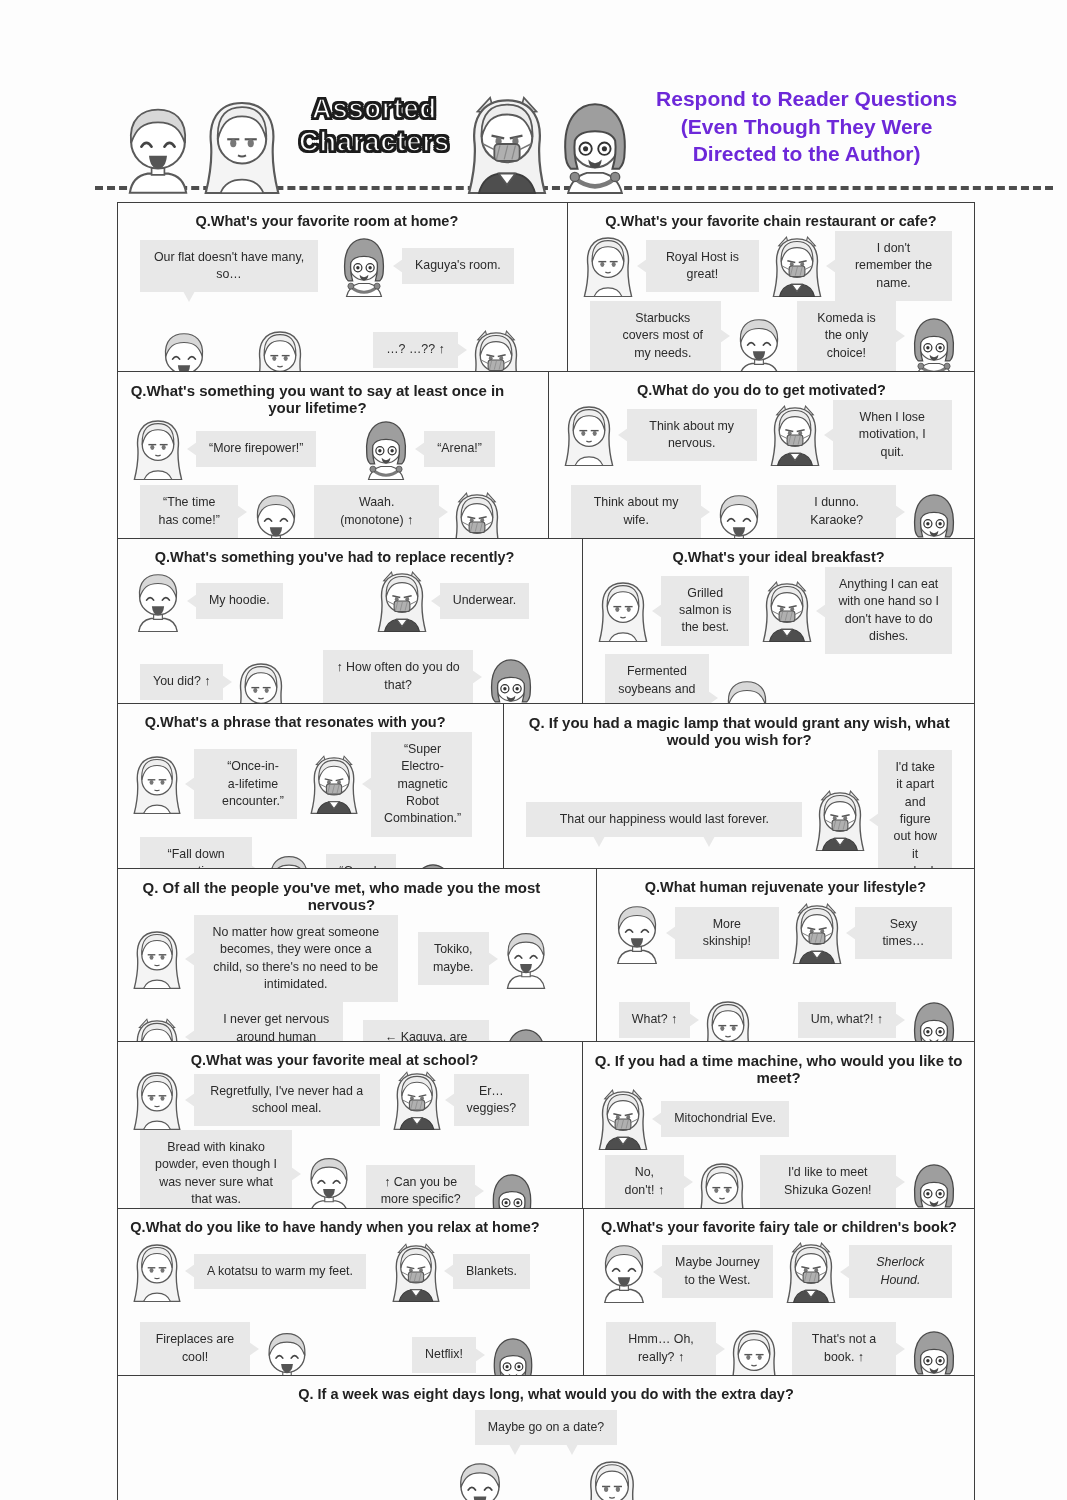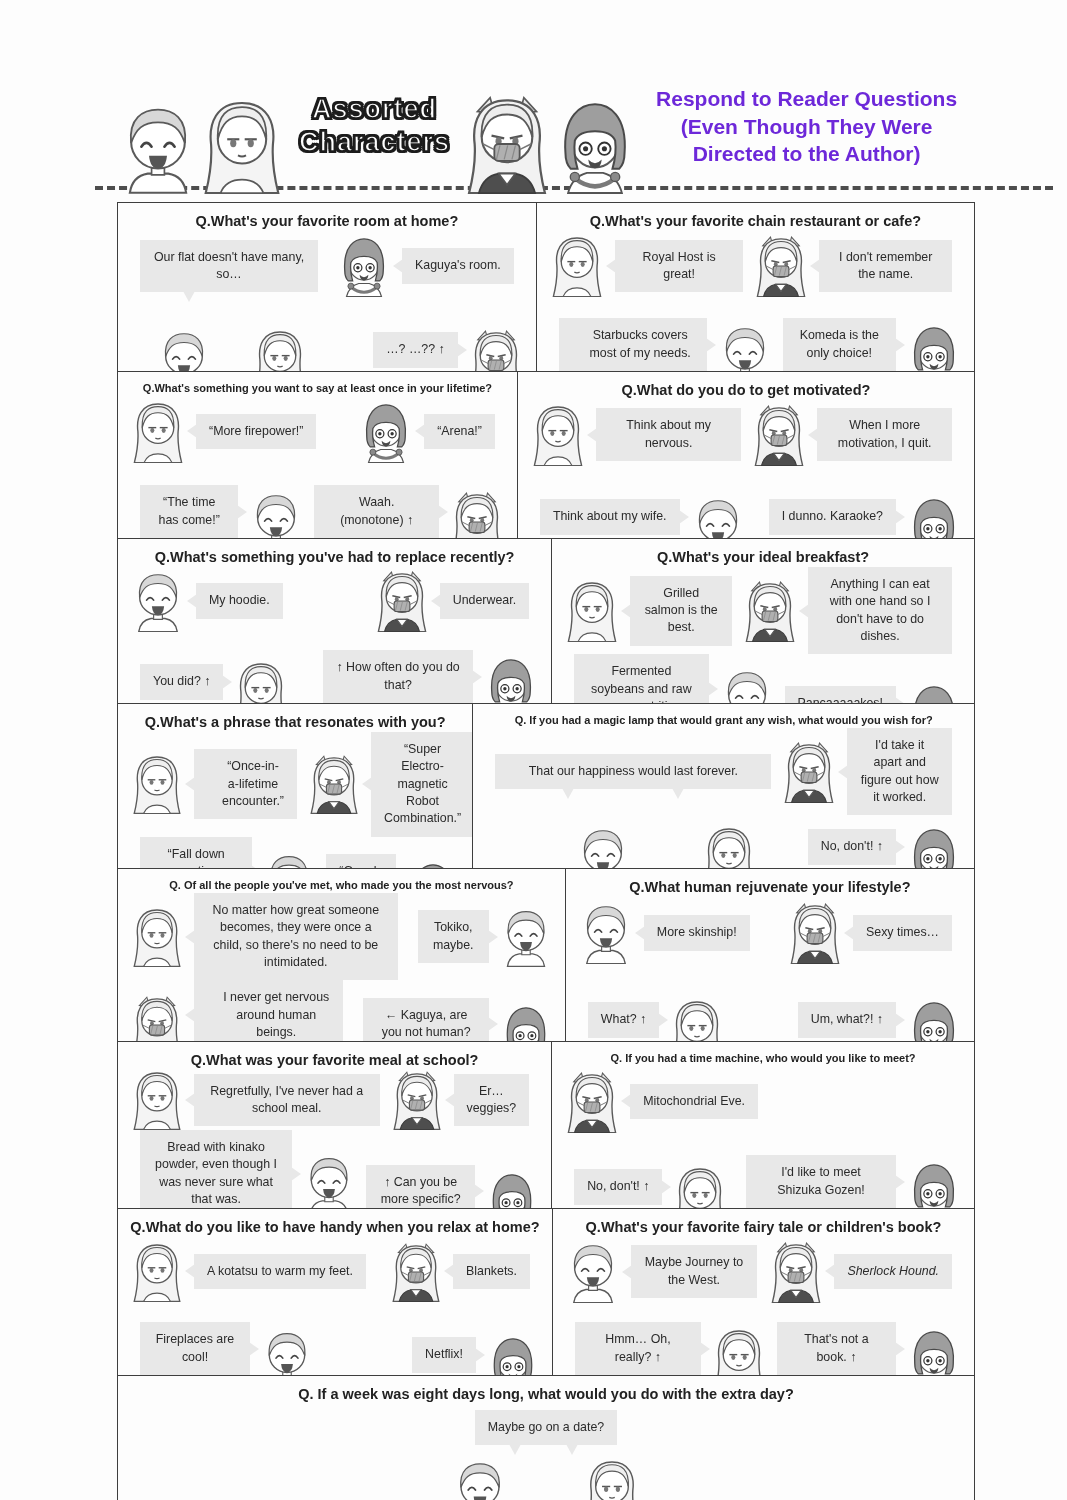--- a/index.html
+++ b/index.html
@@ -15,26 +15,26 @@
   .styl{align-self:center;margin:2px 12px 28px 14px;text-align:center;font-weight:bold;font-size:27px;
         letter-spacing:1px;color:#fff;-webkit-text-stroke:1.6px #1c1c1c;
         text-shadow:-2px -2px 0 #1c1c1c,2px -2px 0 #1c1c1c,-2px 2px 0 #1c1c1c,2px 2px 0 #1c1c1c,
                     0 -2px 0 #1c1c1c,0 2px 0 #1c1c1c,-2px 0 0 #1c1c1c,2px 0 0 #1c1c1c;
         line-height:1.25;}
   .maint{align-self:center;margin:0 0 26px 18px;text-align:center;font-weight:bold;font-size:21px;
          line-height:1.32;color:#6d28d9;}
 
   
   .grid{margin-top:12px;border:1.6px solid #3e3e3e;}
-  .prow{display:flex;}
+  .prow{display:flex;gap:31px;}
   .prow + .prow{border-top:1.6px solid #3e3e3e;}
   .panel{position:relative;overflow:hidden;display:flex;flex-direction:column;box-sizing:border-box;}
   .panel.pr{border-left:1.6px solid #3e3e3e;}
   .q{text-align:center;font-size:14.5px;font-weight:600;color:#222;margin:10px 6px 2px;}
-  .q.sm{font-size:11px;}
+  .q.sm{font-size:15px;}
   .row{display:flex;align-items:center;justify-content:space-between;padding:0 12px;flex:1;}
   .row.b{align-items:flex-end;}
   .grp{display:flex;align-items:center;}
   .row.b .char,.chars .char{margin-bottom:-20px;}
   .chars{display:flex;gap:40px;padding-left:26px;}
   .center-col{display:flex;flex-direction:column;align-items:center;flex:1;}
 
   
   .bub{position:relative;background:#e8e8e8;color:#2b2b2b;font-size:12.4px;line-height:1.4;
        text-align:center;padding:9px 13px;margin:0 10px;}
@@ -241,21 +241,21 @@
             <div class="grp">
               <svg class="char" width="56" height="62">
                   <use href="#c-lgirl"></use>
                 </svg>
               <div class="bub tl">Think about my nervous.</div>
             </div>
             <div class="grp">
               <svg class="char" width="56" height="62">
                   <use href="#c-mask"></use>
                 </svg>
-              <div class="bub tl w120">When I more motivation, I quit.</div>
+              <div class="bub tl w120">When I lose motivation, I quit.</div>
             </div>
           </div>
           <div class="row b">
             <div class="grp">
               <div class="bub tr">Think about my wife.</div>
               <svg class="char" width="56" height="62">
                   <use href="#c-boy"></use>
                 </svg>
             </div>
             <div class="grp">

